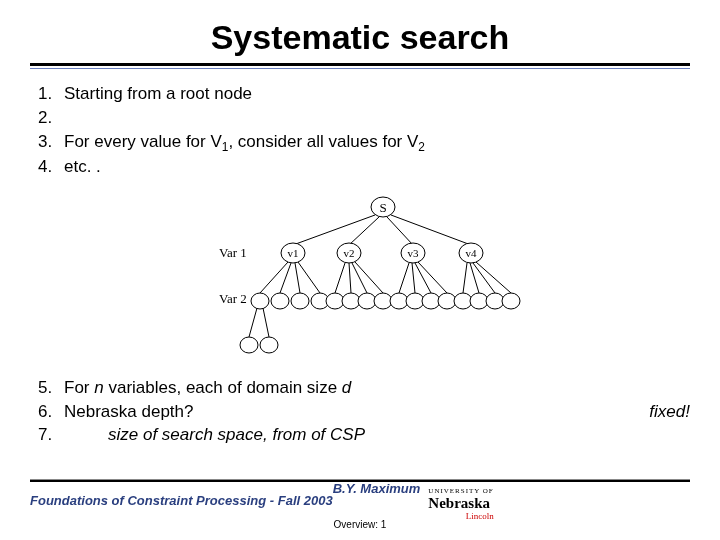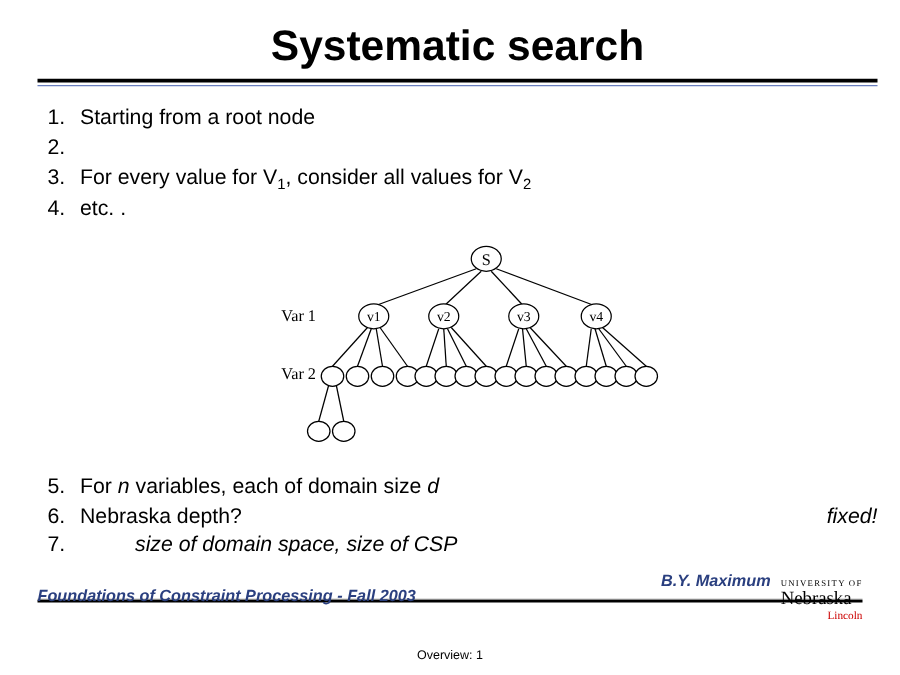--- a/index.html
+++ b/index.html
@@ -5,21 +5,21 @@
   * { margin: 0; padding: 0; box-sizing: border-box; }
   body {
     width: 720px;
     height: 540px;
     background: #fff;
     font-family: Arial, Helvetica, sans-serif;
     color: #000;
     position: relative;
   }
   .slide {
-    padding: 18px 18px 10px 30px;
+    padding: 18px 30px 10px 30px;
   }
   .title {
     font-size: 34px;
     font-weight: bold;
     text-align: center;
     margin-bottom: 6px;
   }
   .title-rule {
     height: 3px;
     background: #000;
@@ -81,43 +81,42 @@
     left: 30px;
     right: 30px;
     bottom: 58px;
     height: 2px;
     background: #000;
   }
   .footer {
     position: absolute;
     left: 30px;
     right: 30px;
-    bottom: 44px;
-    display: flex;
-    justify-content: space-between;
+    bottom: 20px;
+    display: flex;
     align-items: center;
     font-size: 13px;
     color: #2a3f7f;
     font-style: italic;
   }
   .footer-left { font-weight: bold; }
   .footer-right {
     display: flex;
     align-items: baseline;
     gap: 8px;
   }
   .footer-right .author { font-weight: bold; }
   .uni-logo {
     font-style: normal;
     color: #000;
     font-family: Georgia, serif;
     font-size: 15px;
   }
   .uni-logo .univ { font-size: 7px; letter-spacing: 1px; display:block; text-align:right; line-height:0.8;}
-  .uni-logo .neb { font-weight: normal; }
+  .uni-logo .neb { font-weight: bold; }
   .uni-logo .lincoln { color: #c00; font-size: 9px; display:block; text-align:right; line-height:0.9;}
   .overview {
     position: absolute;
     bottom: 10px;
     width: 100%;
     text-align: center;
     font-size: 10px;
   }
 </style>
 </head>
@@ -224,21 +223,21 @@
     </div>
     <div class="row-with-ans">
       <div class="lead">
         <div class="list-num">6.</div>
         <div class="list-text">Nebraska depth?</div>
       </div>
       <div class="ans">fixed!</div>
     </div>
     <div class="list-row row7">
       <div class="list-num">7.</div>
-      <div class="ans">size of domain space, size of CSP</div>
+      <div class="ans">size of search space, from of CSP</div>
     </div>
   </div>
 </div>
 
 <div class="footer-rule"></div>
 <div class="footer-rule-bold"></div>
 <div class="footer">
   <div class="footer-left">Foundations of Constraint Processing - Fall 2003</div>
   <div class="footer-right">
     <span class="author">B.Y. Maximum</span>

